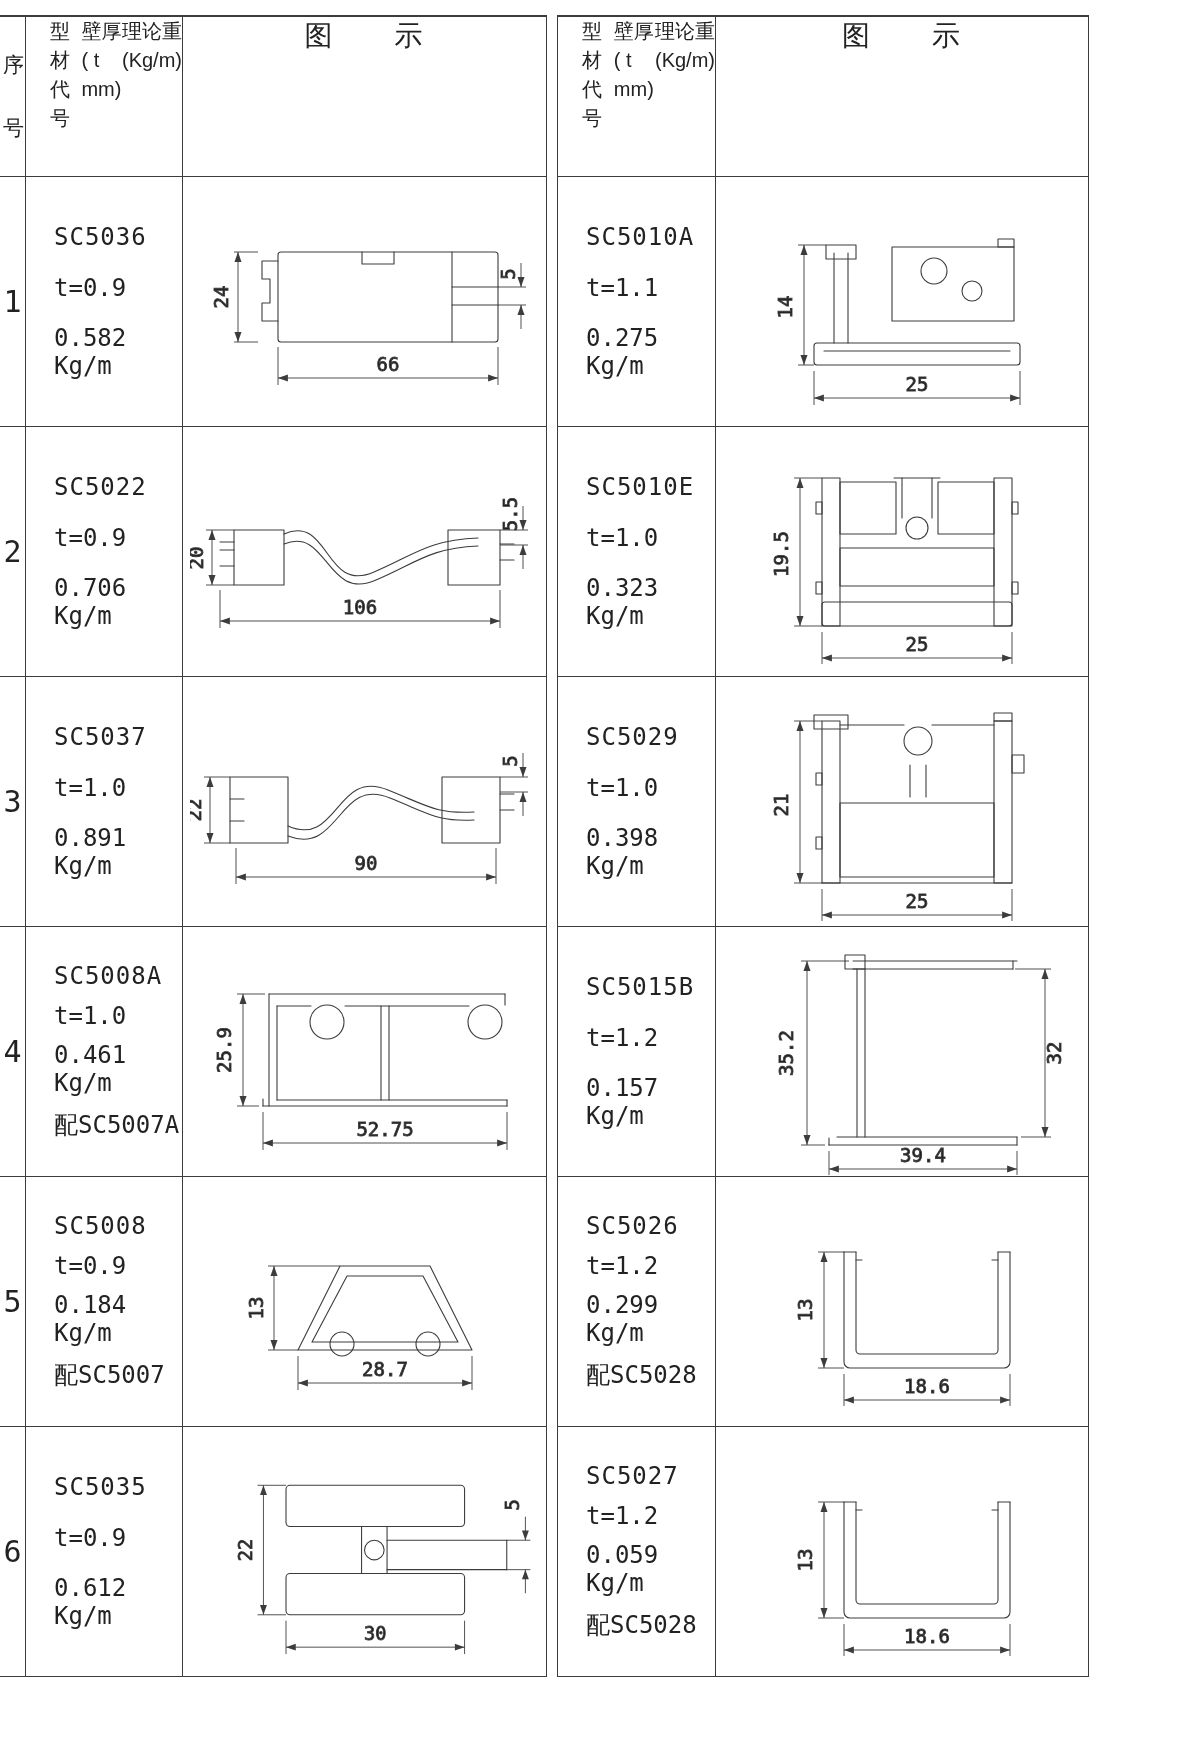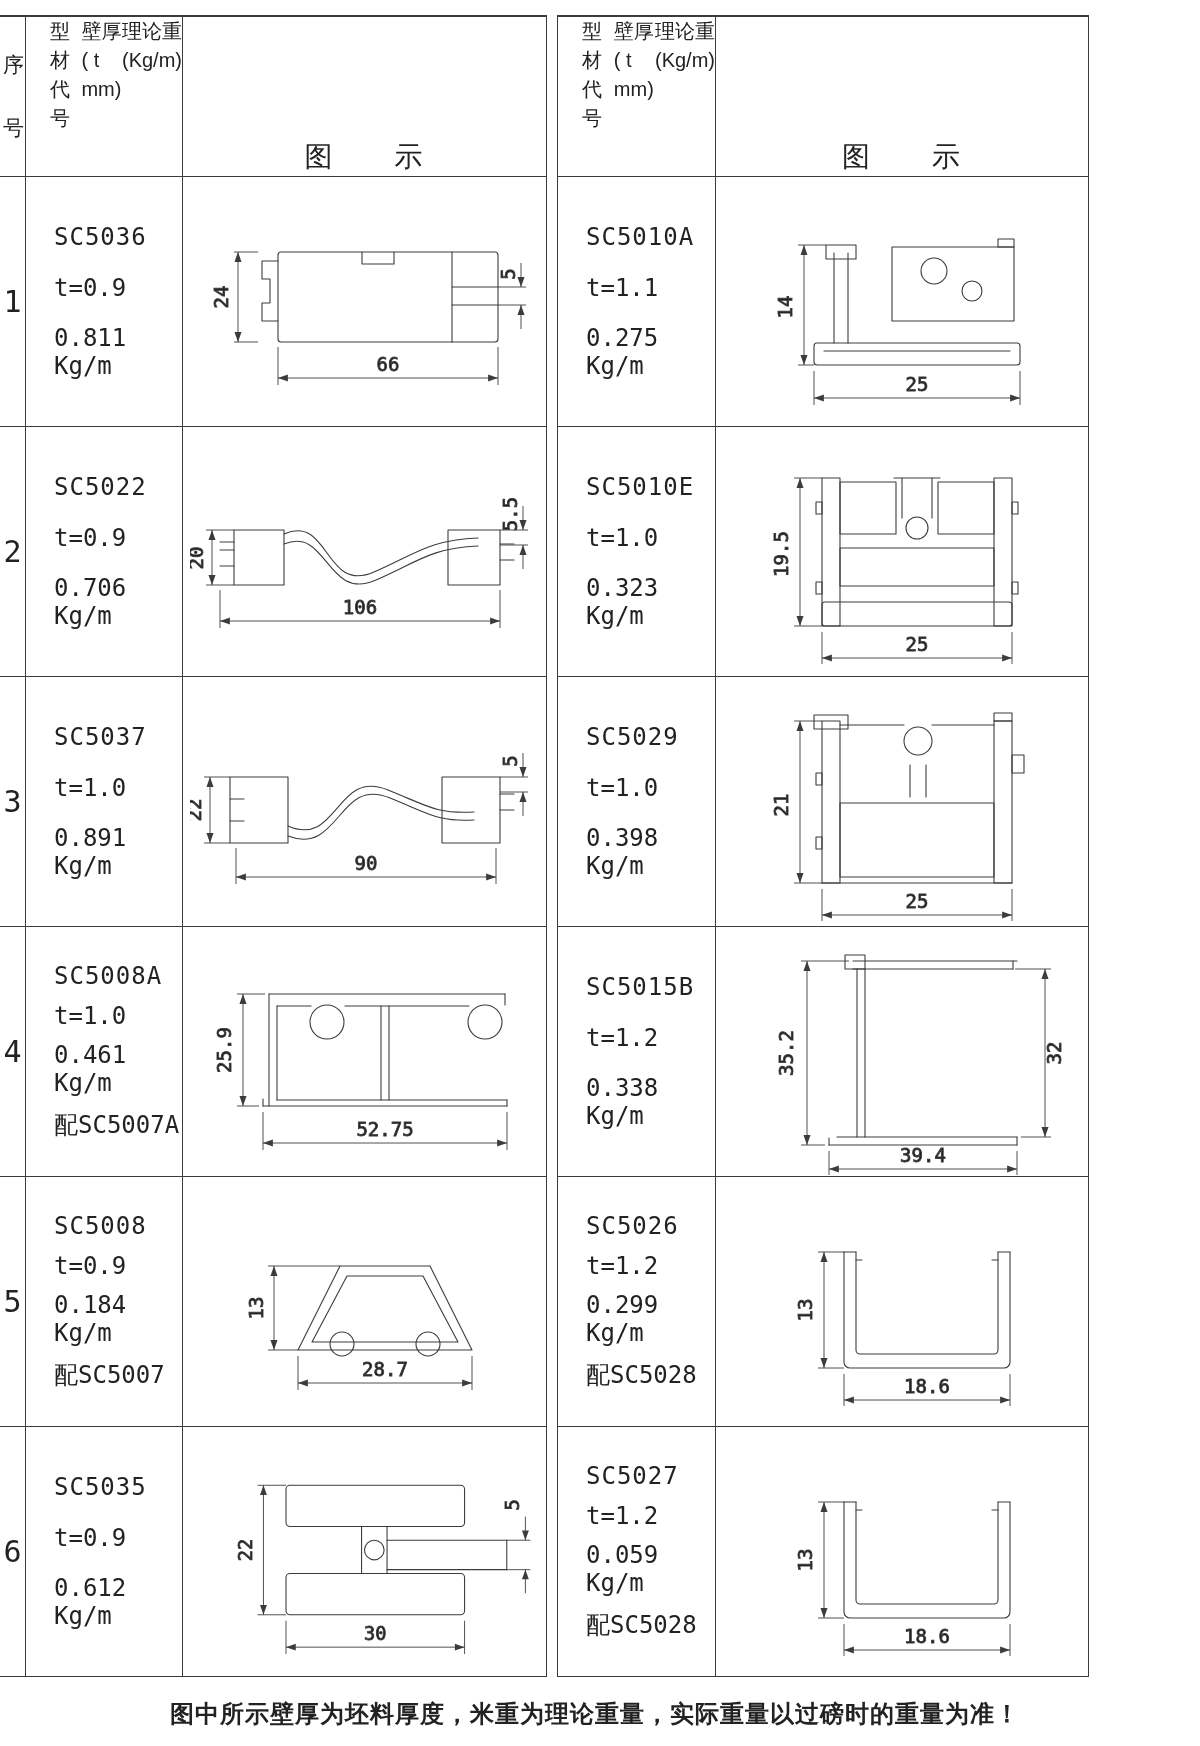--- a/index.html
+++ b/index.html
@@ -5,21 +5,21 @@
   html,body{margin:0;padding:0;background:#fff;}
   body{width:1200px;height:1746px;font-family:"Liberation Sans",sans-serif;color:#222;}
   .sheet{position:relative;width:1200px;height:1746px;background:#ffffff;overflow:hidden;}
   .tbl{position:absolute;top:15px;display:grid;grid-template-rows:160px repeat(6,250px);border-top:2px solid #3c3c3c;background:#fff;}
   .tL{left:0;width:547px;grid-template-columns:26px 157px 1fr;}
   .tR{left:557px;width:531px;grid-template-columns:158px 1fr;border-left:1.5px solid #3c3c3c;}
   .c{border-right:1.2px solid #3c3c3c;border-bottom:1.2px solid #3c3c3c;position:relative;box-sizing:border-box;overflow:hidden;}
   .mono{font-family:"DejaVu Sans Mono","Liberation Mono",monospace;}
   .seqh{display:flex;flex-direction:column;justify-content:space-evenly;align-items:flex-start;padding-left:3px;font-size:21px;}
   .infoh{display:flex;flex-direction:row;justify-content:center;padding-left:24px;font-size:20px;line-height:29px;}
-  .diagh{display:flex;align-items:flex-end;justify-content:center;font-size:28px;letter-spacing:2px;}
+  .diagh{display:flex;align-items:flex-start;justify-content:center;font-size:28px;letter-spacing:2px;}
   .seq{display:flex;align-items:center;justify-content:center;font-size:30px;font-family:"DejaVu Sans Mono","Liberation Mono",monospace;}
   .info{display:flex;flex-direction:column;justify-content:space-evenly;padding:24px 0 24px 28px;}
   .code{font-size:24px;letter-spacing:1px;}
   .sub{font-size:24px;}
   .diag{display:flex;align-items:center;justify-content:center;}
   svg{display:block;}
   svg text{font-family:"DejaVu Sans Mono","Liberation Mono",monospace;font-size:19px;fill:#1e1e1e;text-anchor:middle;}
   .p{fill:none;stroke:#3c3c3c;stroke-width:1.1;stroke-linejoin:round;stroke-linecap:round;}
   .d{stroke:#3c3c3c;stroke-width:0.9;fill:none;}
   .note{position:absolute;top:1698px;left:0;width:1190px;text-align:center;font-size:24px;font-weight:bold;letter-spacing:1px;}
@@ -51,21 +51,21 @@
     <div class="c diagh">
       <span>图　　示</span>
     </div>
 
     <div class="c seq">
         <span>1</span>
       </div>
     <div class="c info mono">
       <div class="code">SC5036</div>
       <div class="sub">t=0.9</div>
-      <div class="sub">0.811 Kg/m</div>
+      <div class="sub">0.582 Kg/m</div>
     </div>
     <div class="c diag">
       <svg width="350" height="210" viewBox="0 0 350 210">
         <g class="p">
           <rect x="88" y="55" width="220" height="90" rx="3"></rect>
           <polyline points="172,55 172,67 204,67 204,55"></polyline>
           <path d="M88,64 h-16 v18 h8 v24 h-8 v18 h16"></path>
           <line x1="262" y1="55" x2="262" y2="145"></line>
           <line x1="262" y1="90" x2="308" y2="90"></line>
           <line x1="262" y1="108" x2="308" y2="108"></line>
@@ -410,21 +410,21 @@
             <line x1="290" y1="212" x2="290" y2="244"></line>
           <line x1="100" y1="238" x2="290" y2="238" marker-start="url(#arw)" marker-end="url(#arw)"></line>
           <text x="195" y="231">25</text>
         </g>
       </svg>
     </div>
 
     <div class="c info mono">
       <div class="code">SC5015B</div>
       <div class="sub">t=1.2</div>
-      <div class="sub">0.338 Kg/m</div>
+      <div class="sub">0.157 Kg/m</div>
     </div>
     <div class="c diag">
       <svg width="370" height="250" viewBox="0 0 370 250">
         <g class="p">
           <line x1="136" y1="34" x2="300" y2="34"></line>
           <line x1="136" y1="42" x2="296" y2="42"></line>
           <rect x="128" y="28" width="20" height="14"></rect>
           <line x1="140" y1="42" x2="140" y2="210"></line>
             <line x1="148" y1="42" x2="148" y2="210"></line>
           <line x1="112" y1="218" x2="300" y2="218"></line>
@@ -510,14 +510,13 @@
         <g class="d">
           <line x1="112" y1="182" x2="112" y2="214"></line>
             <line x1="278" y1="182" x2="278" y2="214"></line>
           <line x1="112" y1="208" x2="278" y2="208" marker-start="url(#arw)" marker-end="url(#arw)"></line>
           <text x="195" y="201">18.6</text>
         </g>
       </svg>
     </div>
   </div>
 
-  <div class="note">图中所示壁厚为坯料厚度，米重为理论重量，实际重量以过磅时的重量为准！</div>
 </div>
 
 </body></html>

